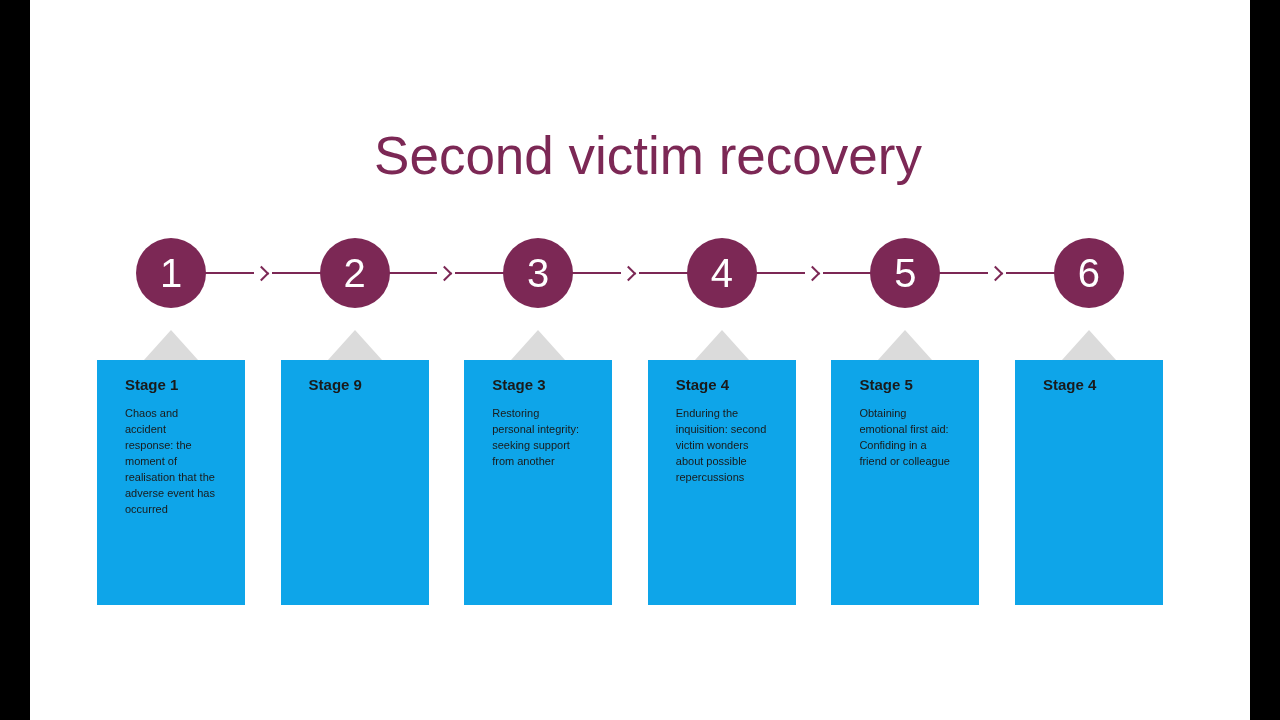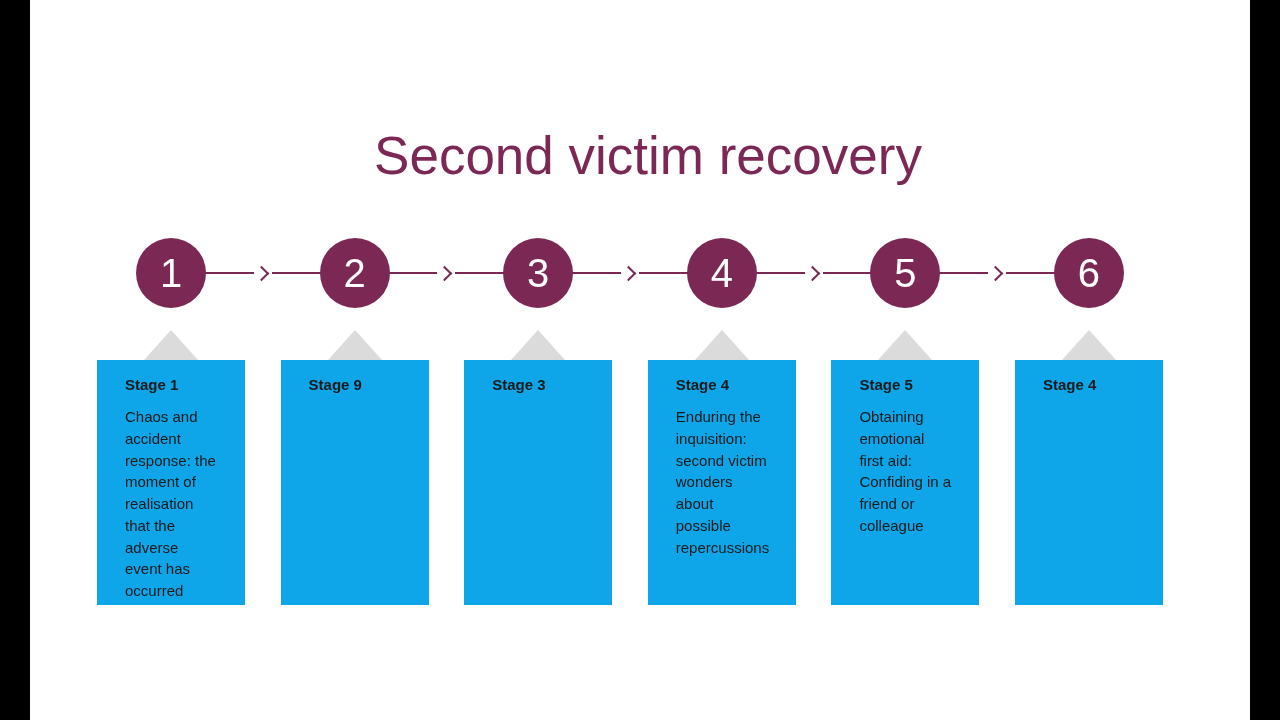--- a/index.html
+++ b/index.html
@@ -111,21 +111,21 @@
     border-right: 27px solid transparent;
     border-bottom: 30px solid #DBDBDB;
   }
   .stage-label {
     font-size: 15px;
     font-weight: bold;
     color: #1a1a1a;
     margin-bottom: 13px;
   }
   .stage-desc {
-    font-size: 15px;
+    font-size: 11px;
     line-height: 1.45;
     color: #1a1a1a;
   }
 </style>
 </head>
 <body>
 
 <div class="slide">
   <div class="edge-bar left"></div>
   <div class="edge-bar right"></div>
@@ -173,20 +173,21 @@
       </div>
     </div>
 
     <div class="col">
       <div class="circle">
         <span>3</span>
       </div>
       <div class="box">
         <div class="pointer"></div>
         <div class="stage-label">Stage 3</div>
+        <div class="stage-desc">Restoring personal integrity: seeking support from another</div>
       </div>
     </div>
 
     <div class="col">
       <div class="circle">
         <span>4</span>
       </div>
       <div class="box">
         <div class="pointer"></div>
         <div class="stage-label">Stage 4</div>

